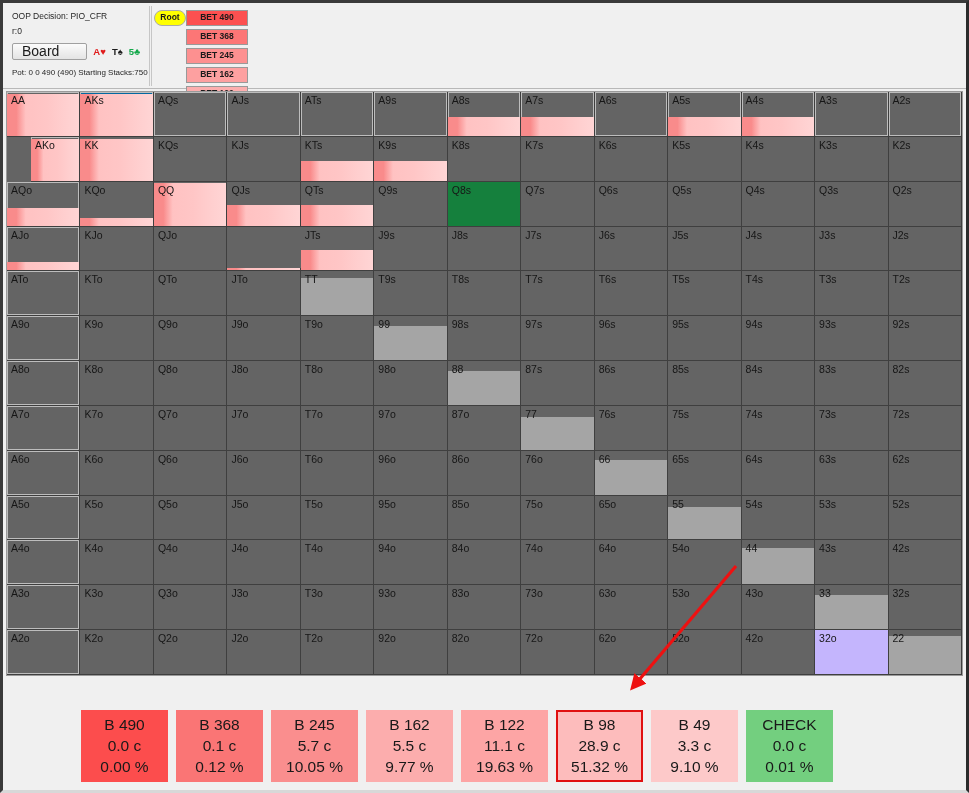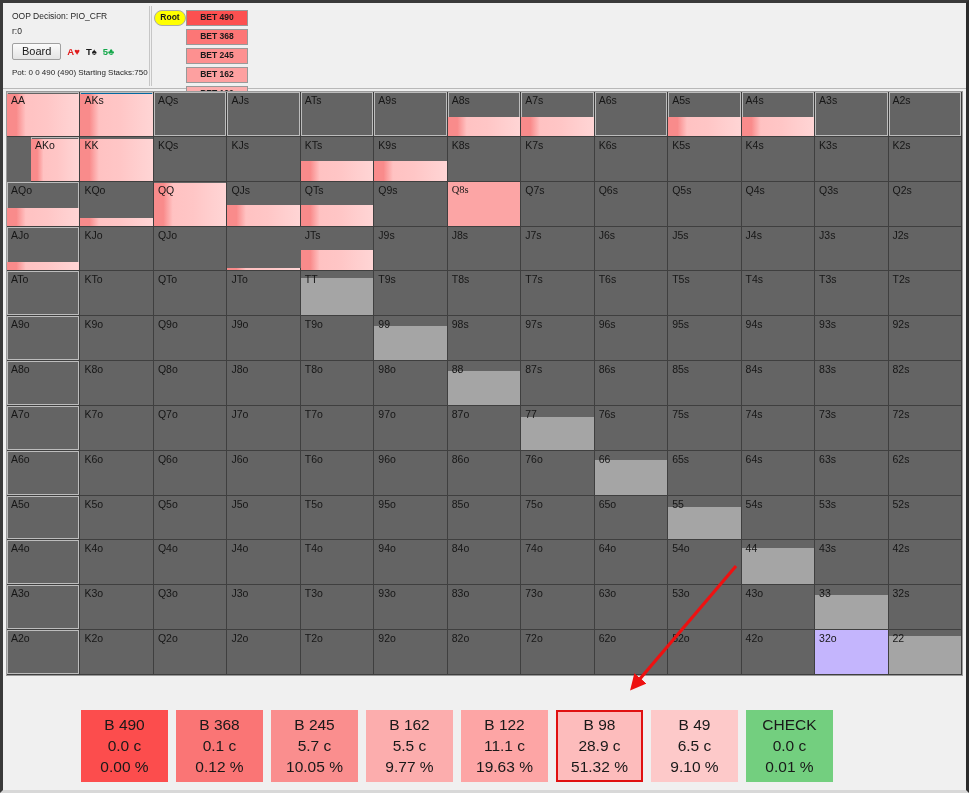--- a/index.html
+++ b/index.html
@@ -49,26 +49,26 @@
     white-space: nowrap;
   }
   .info-line.r { margin-top: 4px; }
   .board-row {
     display: flex;
     align-items: center;
     margin-top: 6px;
     gap: 6px;
   }
   .board-btn {
-    font-size: 11px;
+    font-size: 14px;
     color: #1a1a1a;
     background: linear-gradient(#fbfbfb, #e4e4e4);
     border: 1px solid #a0a0a0;
     border-radius: 2px;
-    padding: 2px 9px 3px 9px;
+    padding: 2px 27px 3px 9px;
     line-height: 10px;
     cursor: pointer;
   }
   .cards { display: flex; gap: 6px; align-items: center; }
   .card { font-size: 9.5px; font-weight: bold; white-space: nowrap; }
   .card.hearts   { color: #e01c1c; }
   .card.spades   { color: #1c1c1c; }
   .card.clubs    { color: #13a84a; }
   .pot-line {
     font-size: 8px;
@@ -352,21 +352,21 @@
           <div class="fill bet" style="height: 46%;"></div>
           <span class="label">QJs</span>
         </div>
         <div class="cell" style="background: rgb(100, 100, 100);">
           <div class="fill bet" style="height: 46%;"></div>
           <span class="label">QTs</span>
         </div>
         <div class="cell" style="background: rgb(100, 100, 100);">
           <span class="label">Q9s</span>
         </div>
-        <div class="cell" style="background: #fca5a5; font-family: Liberation Serif, serif;">
+        <div class="cell" style="background: #15803d;">
           <span class="label">Q8s</span>
         </div>
         <div class="cell" style="background: rgb(100, 100, 100);">
           <span class="label">Q7s</span>
         </div>
         <div class="cell" style="background: rgb(100, 100, 100);">
           <span class="label">Q6s</span>
         </div>
         <div class="cell" style="background: rgb(100, 100, 100);">
           <span class="label">Q5s</span>
@@ -812,21 +812,21 @@
           <div class="ln">11.1 c</div>
           <div class="ln">19.63 %</div>
         </div>
         <div class="action selected" style="background: rgb(253, 188, 188);">
           <div class="ln">B 98</div>
           <div class="ln">28.9 c</div>
           <div class="ln">51.32 %</div>
         </div>
         <div class="action" style="background: rgb(253, 201, 201);">
           <div class="ln">B 49</div>
-          <div class="ln">6.5 c</div>
+          <div class="ln">3.3 c</div>
           <div class="ln">9.10 %</div>
         </div>
         <div class="action" style="background: rgb(115, 207, 127);">
           <div class="ln">CHECK</div>
           <div class="ln">0.0 c</div>
           <div class="ln">0.01 %</div>
         </div>
       </div>
   </div>
 

